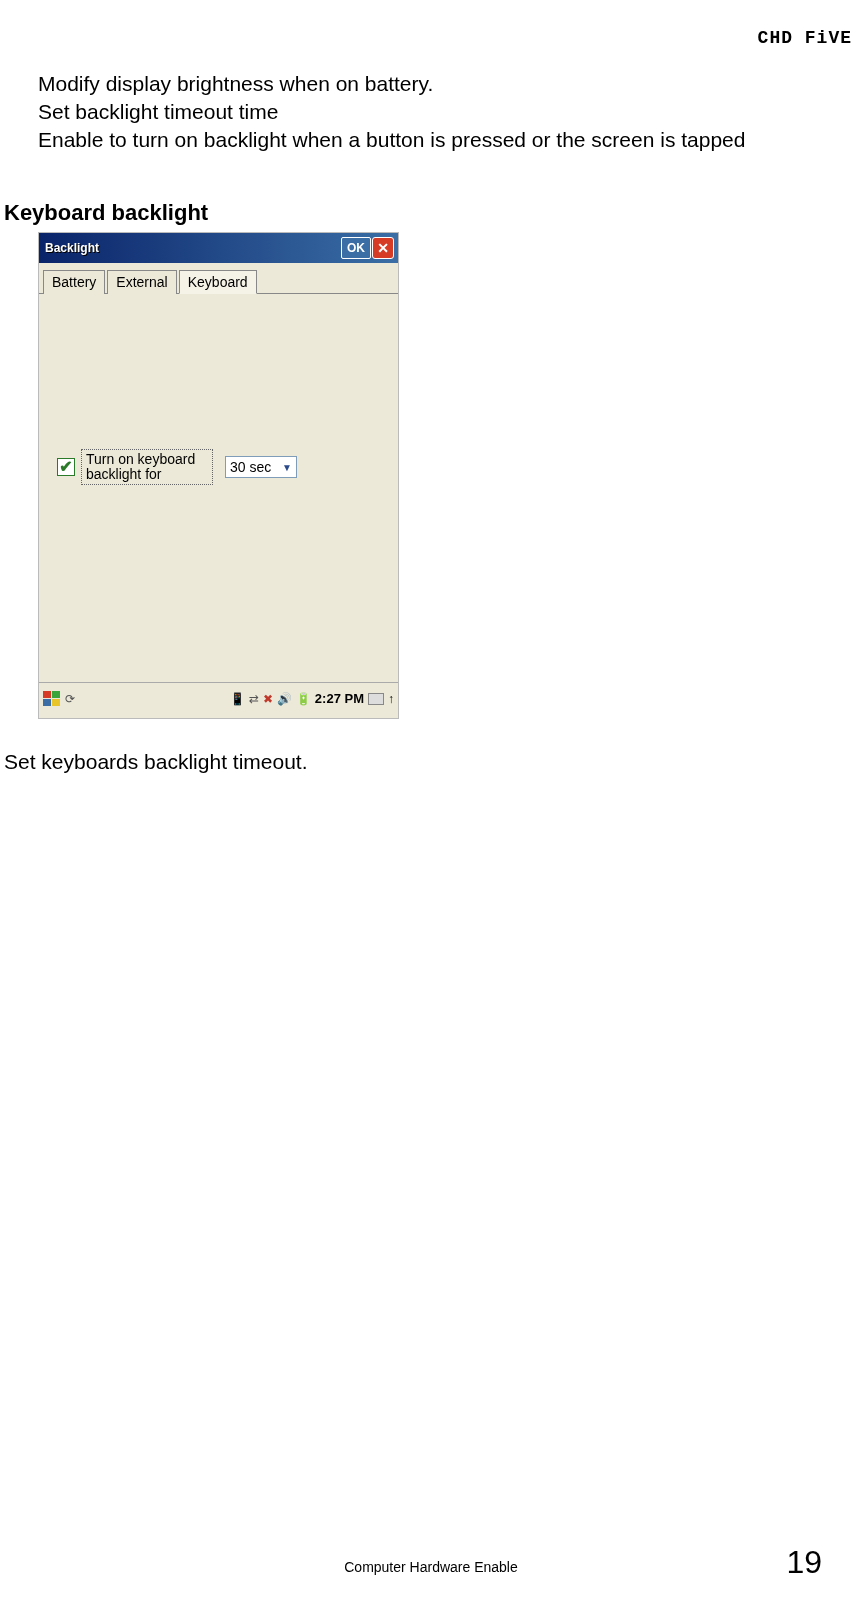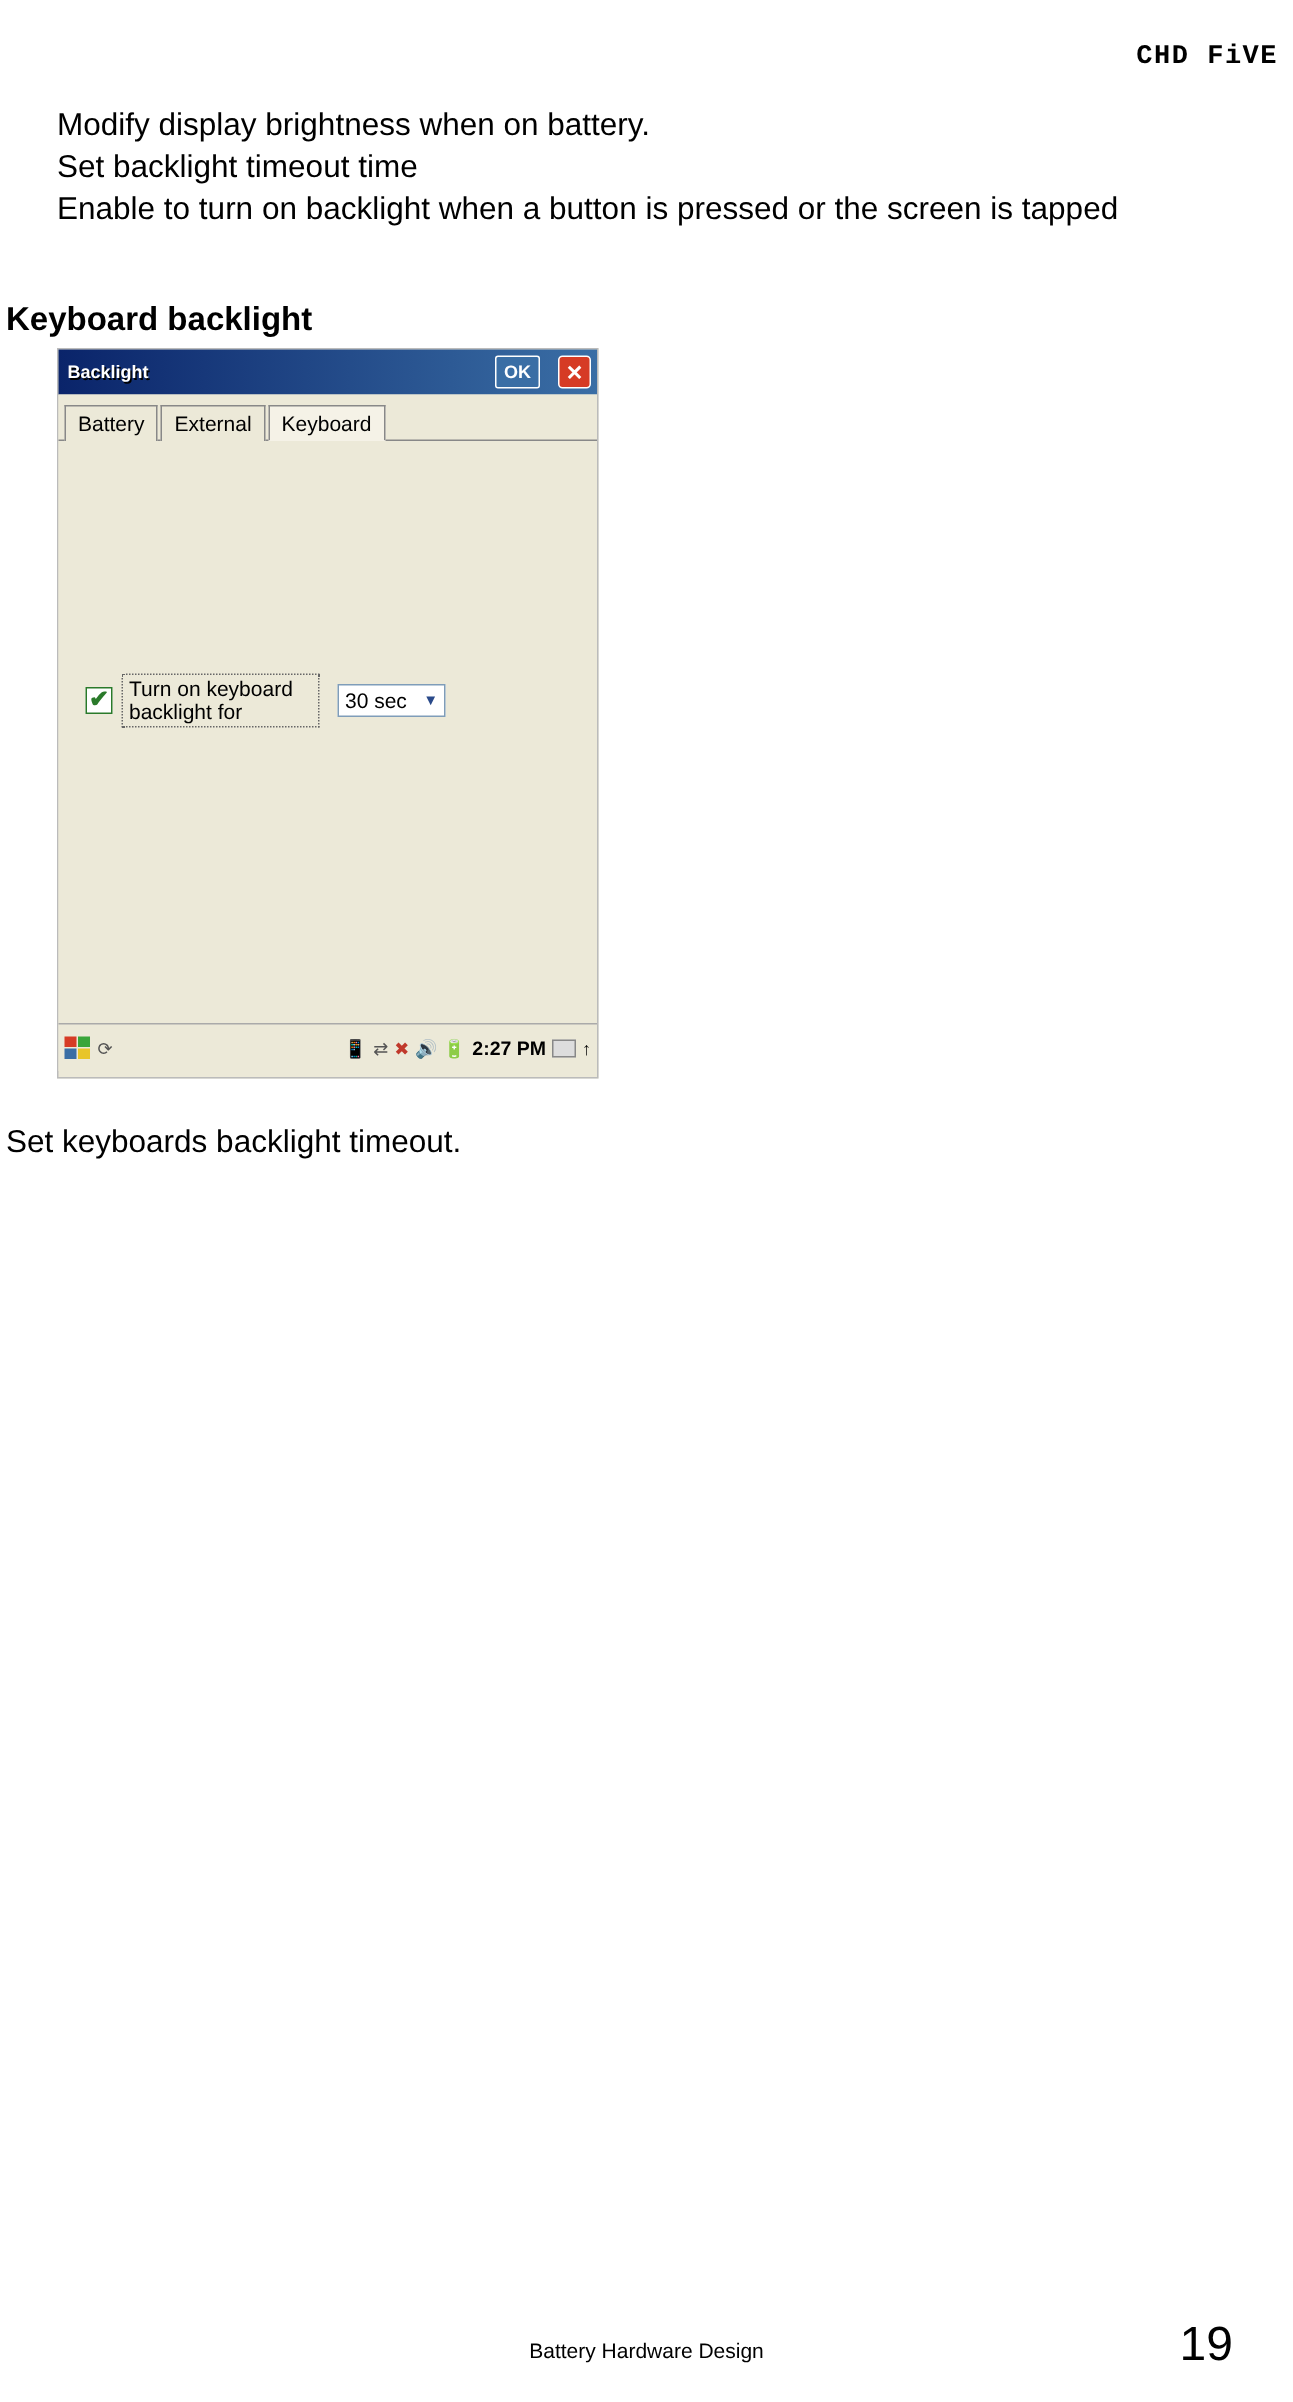--- a/index.html
+++ b/index.html
@@ -65,21 +65,21 @@
   .ok-button {
     background: #3a6ea5;
     border: 1px solid #fff;
     color: #fff;
     font-size: 12px;
     font-weight: bold;
     width: 30px;
     height: 22px;
     line-height: 20px;
     text-align: center;
-    margin-right: 12px;
+    margin-right: 1px;
     border-radius: 2px;
   }
   .close-button {
     background: #d63b25;
     border: 1px solid #fff;
     color: #fff;
     width: 22px;
     height: 22px;
     line-height: 20px;
     text-align: center;
@@ -270,14 +270,14 @@
     <span class="tray-icon">🔊</span>
     <span class="tray-icon">🔋</span>
     <span class="tray-clock">2:27 PM</span>
     <span class="tray-kb"></span>
     <span class="tray-up">↑</span>
   </div>
 </div>
 
 <div class="caption-text">Set keyboards backlight timeout.</div>
 
-<div class="footer-center">Battery Hardware Design</div>
+<div class="footer-center">Computer Hardware Enable</div>
 <div class="footer-right">19</div>
 
 </body></html>

